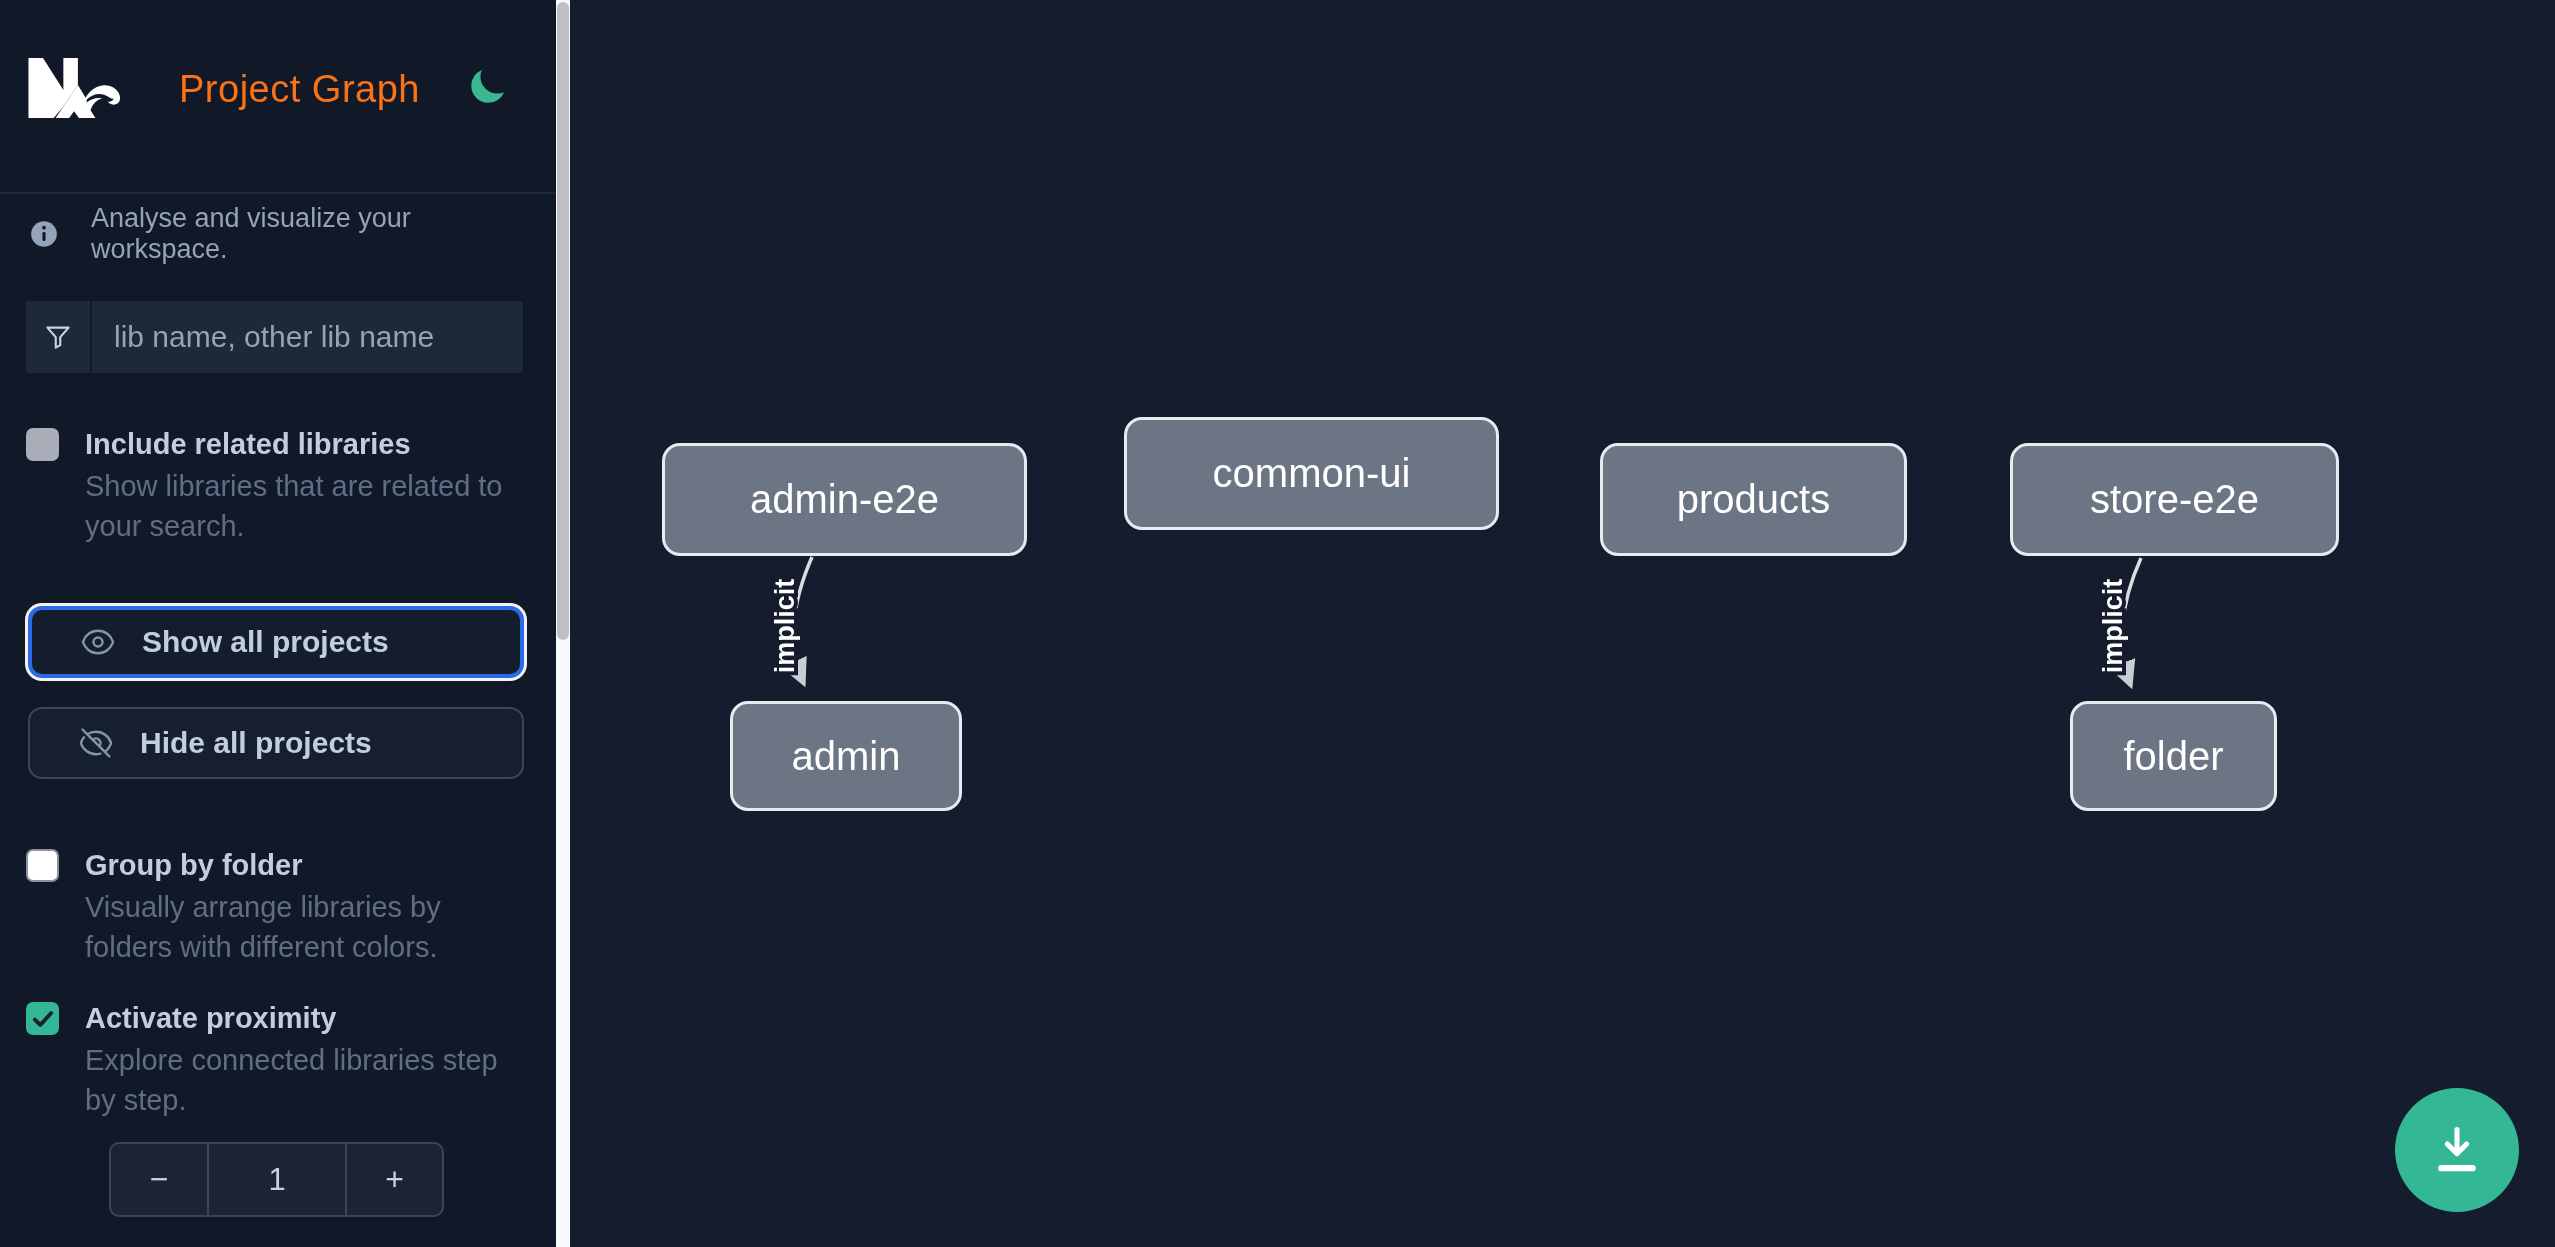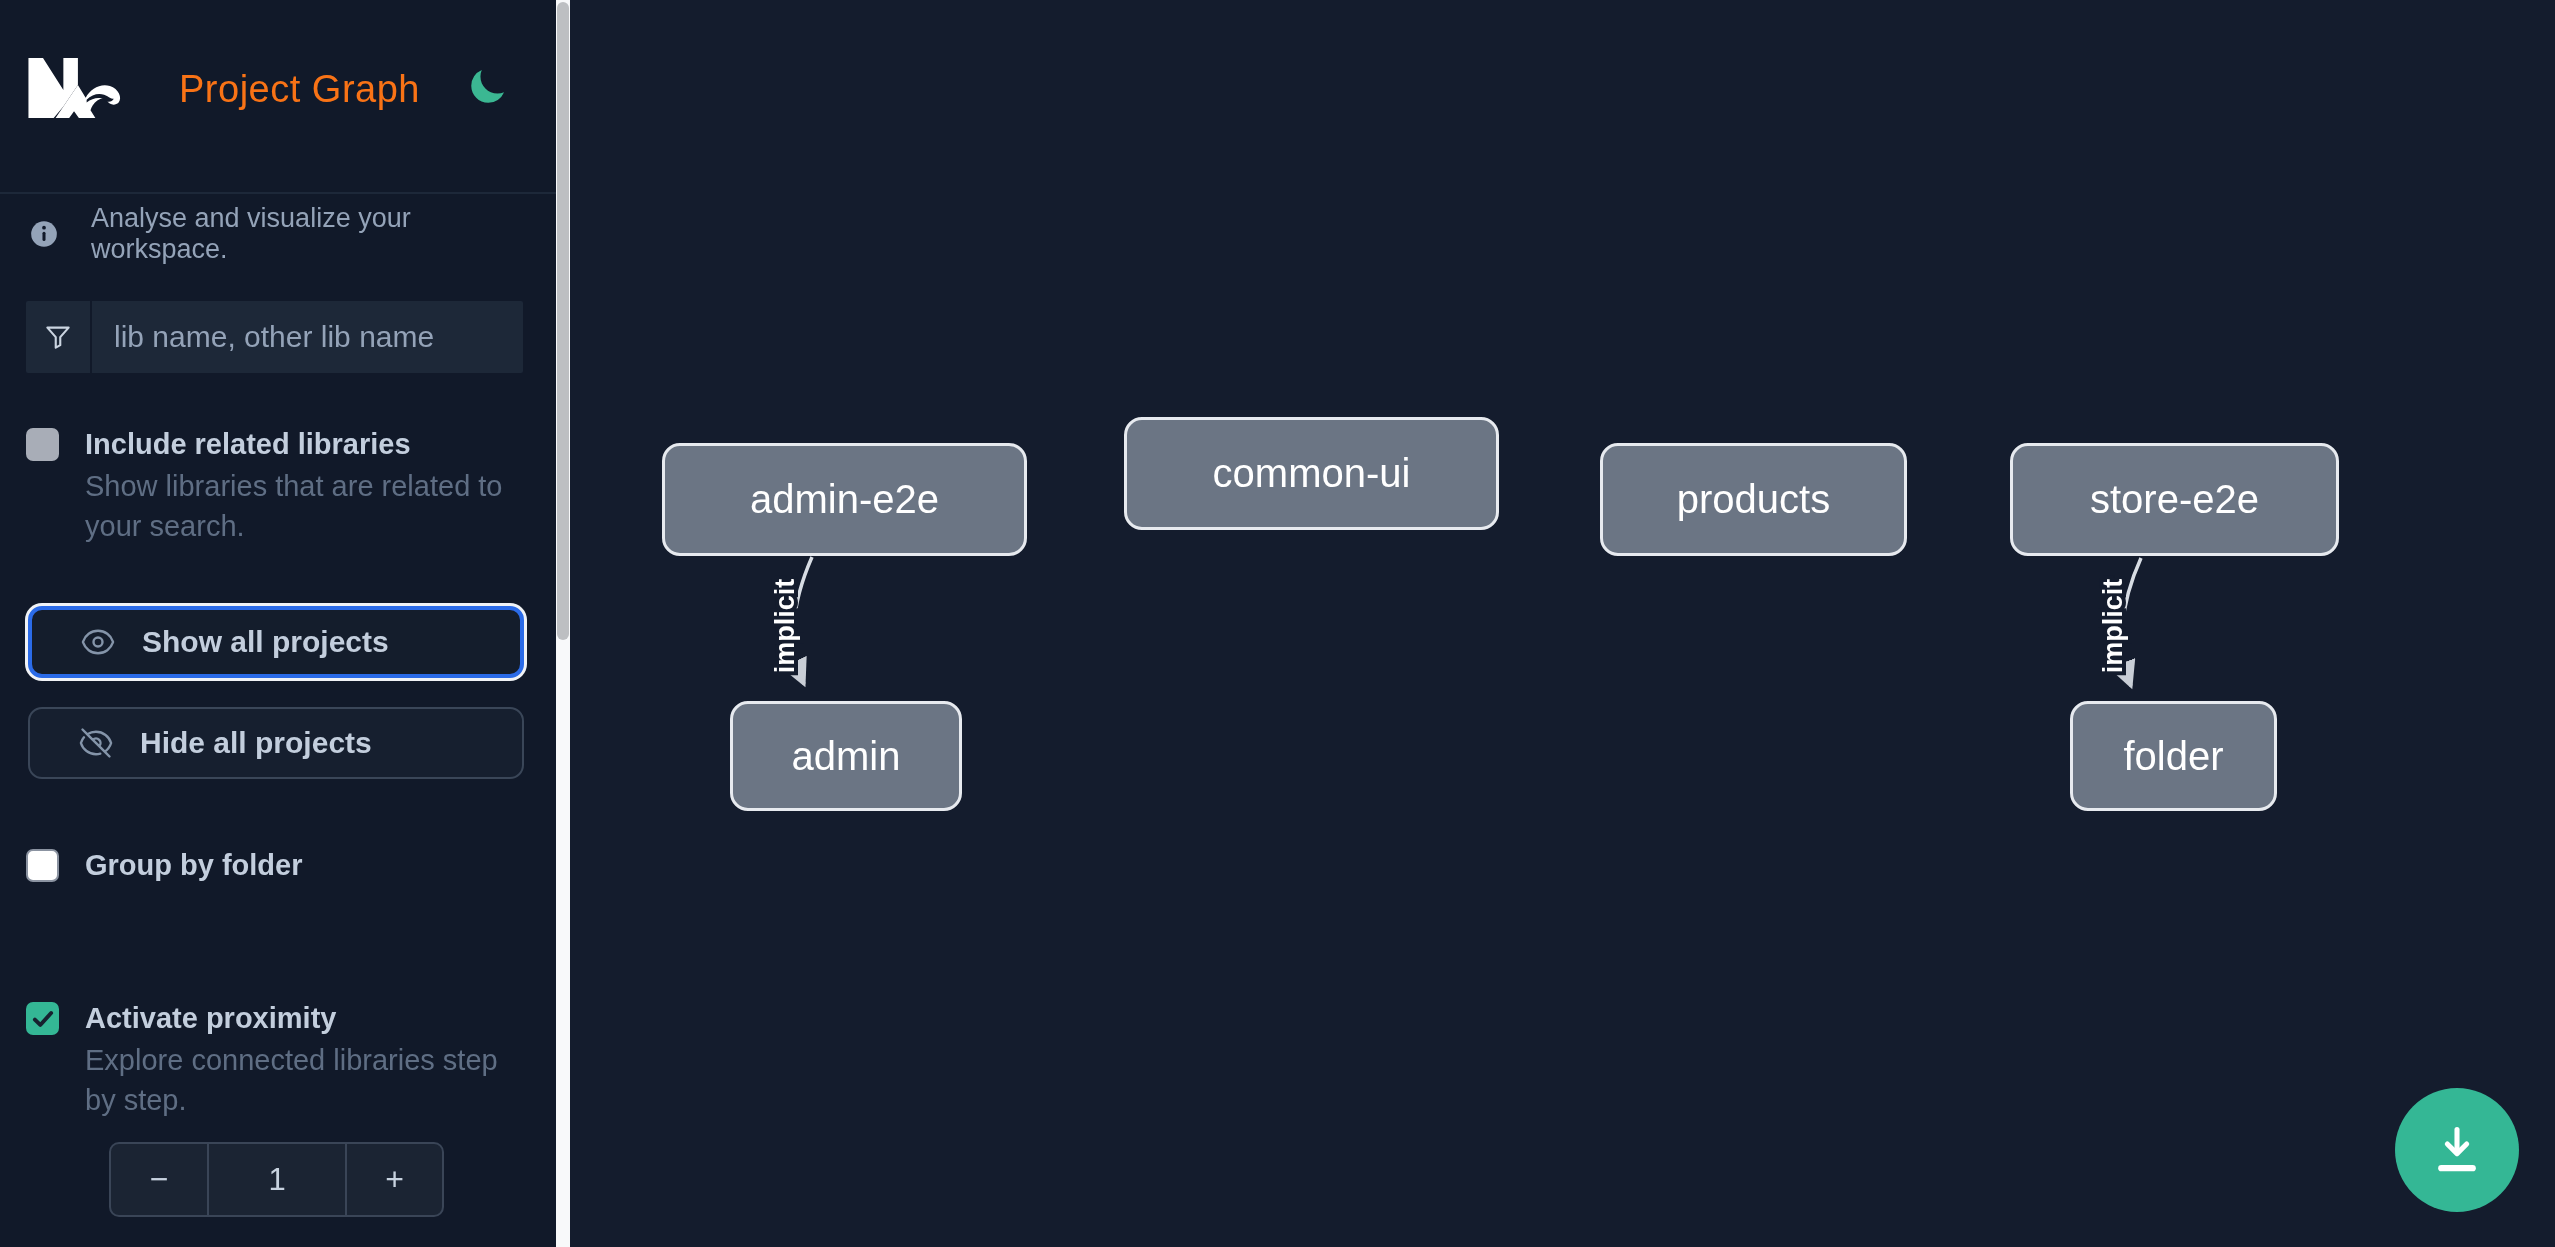--- a/index.html
+++ b/index.html
@@ -128,20 +128,21 @@
     <svg width="36" height="36" viewBox="0 0 24 24" fill="none" stroke="#8494a9" stroke-width="1.6" stroke-linecap="round" stroke-linejoin="round">
       <path d="M3.98 8.223A10.477 10.477 0 001.934 12C3.226 16.338 7.244 19.5 12 19.5c.993 0 1.953-.138 2.863-.395M6.228 6.228A10.45 10.45 0 0112 4.5c4.756 0 8.773 3.162 10.065 7.498a10.523 10.523 0 01-4.293 5.774M6.228 6.228L3 3m3.228 3.228l3.65 3.65m7.894 7.894L21 21m-3.228-3.228l-3.65-3.65m0 0a3 3 0 10-4.243-4.243m4.242 4.242L9.88 9.88"></path>
     </svg>
     <span class="lbl">Hide all projects</span>
   </div>
 
   <div class="opt" style="top:847px;">
     <div class="cb cb-white"></div>
     <div class="texts">
       <div class="opt-label">Group by folder</div>
+      <div class="opt-desc">Visually arrange libraries by folders with different colors.</div>
     </div>
   </div>
 
   <div class="opt" style="top:1000px;">
     <div class="cb cb-green">
       <svg width="26" height="26" viewBox="0 0 24 24" fill="none" stroke="#17212f" stroke-width="3.6" stroke-linecap="round" stroke-linejoin="round">
         <path d="M4.5 12.5l5 5L19.5 6.5"></path>
       </svg>
     </div>
     <div class="texts">

